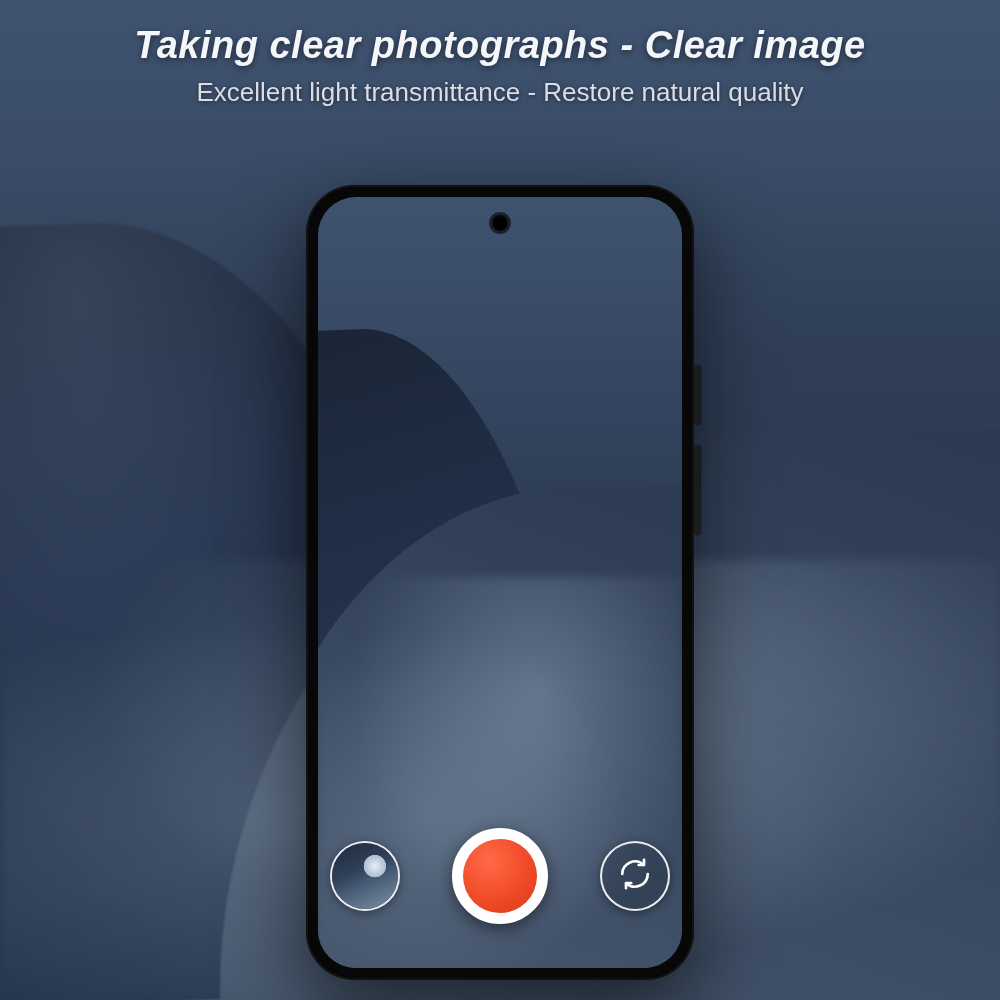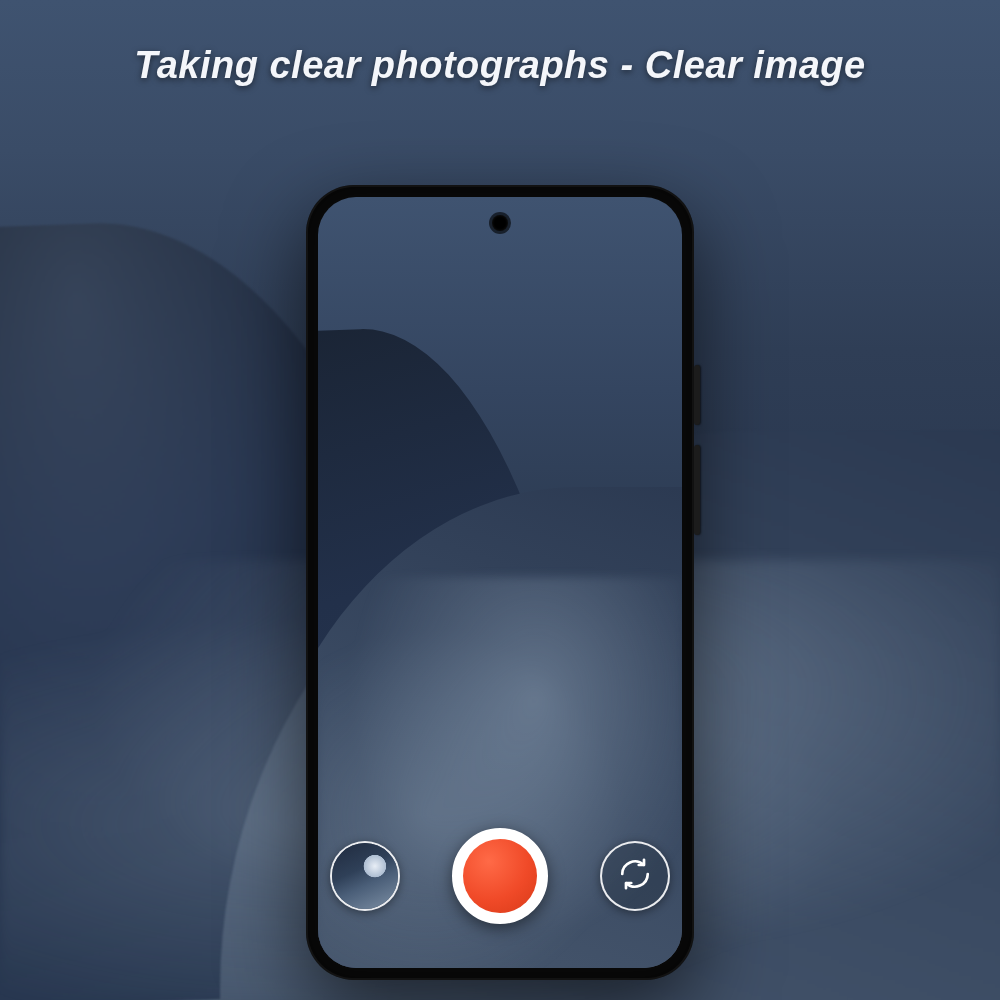--- a/index.html
+++ b/index.html
@@ -54,21 +54,21 @@
     background: radial-gradient(ellipse at 60% 30%, rgba(180,200,220,0.35), transparent 60%),
                 radial-gradient(ellipse at 30% 60%, rgba(170,190,210,0.25), transparent 55%);
     filter: blur(6px);
   }
 
   
   .header {
     position: relative;
     z-index: 5;
     text-align: center;
-    padding-top: 44px;
+    padding-top: 24px;
     color: #f4f6fa;
   }
   .headline {
     font-size: 38px;
     font-weight: 800;
     font-style: italic;
     letter-spacing: 0.5px;
     text-shadow: 0 2px 6px rgba(0,0,0,0.5);
   }
   .sub1, .sub2 {
@@ -205,20 +205,21 @@
 <body>
 
 <div class="bg">
   <div class="mountain-left"></div>
   <div class="dune-right"></div>
   <div class="mist"></div>
 </div>
 
 <div class="header">
   <div class="headline">Taking clear photographs - Clear image</div>
+  <div class="sub1">Excellent light transmittance - Restore natural quality</div>
 </div>
 
 <div class="phone-wrap">
   <div class="phone">
     <div class="side-btn b1"></div>
     <div class="side-btn b2"></div>
 
     <div class="screen">
       <div class="s-mountain-left"></div>
       <div class="s-dune-right"></div>

